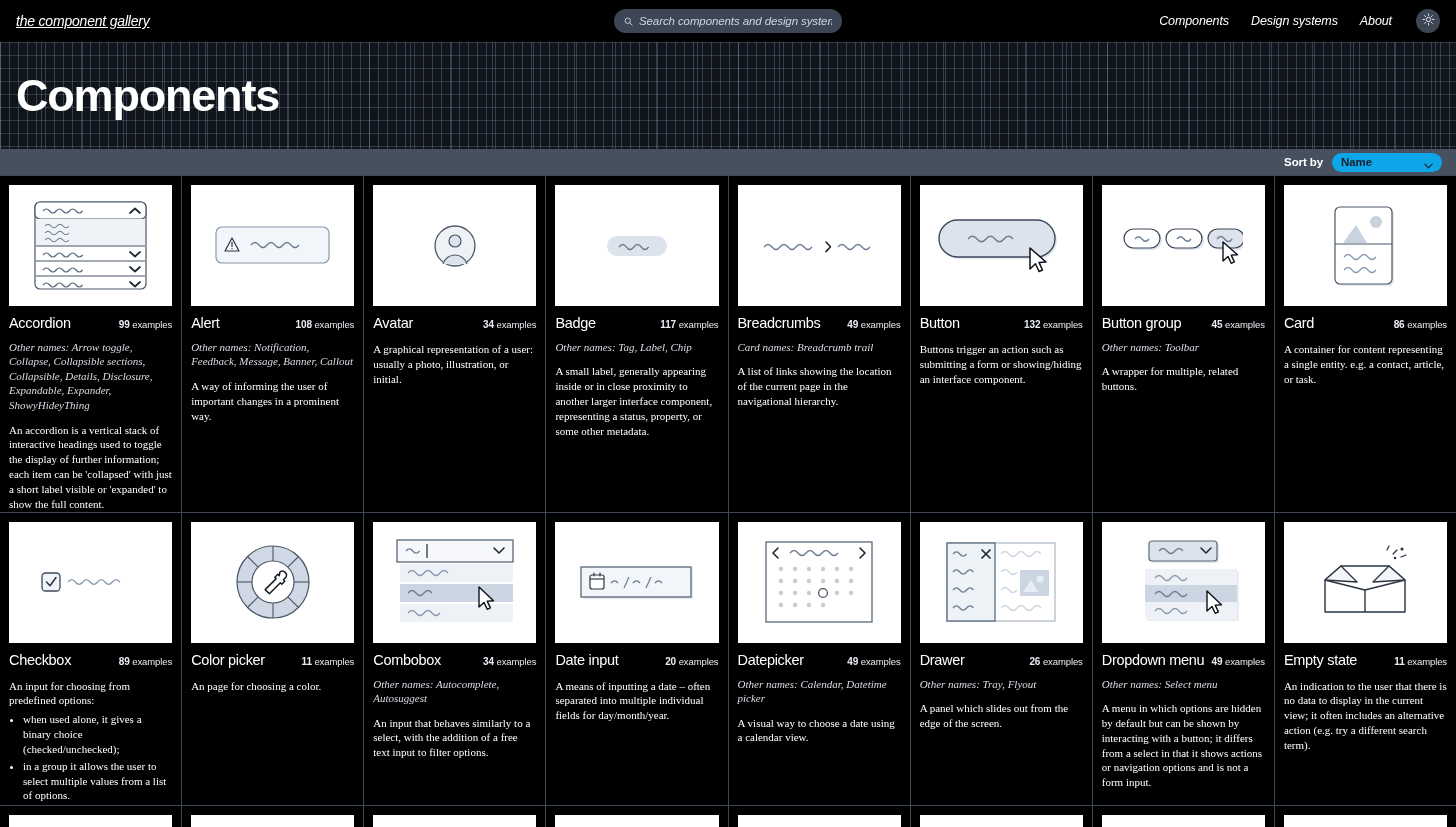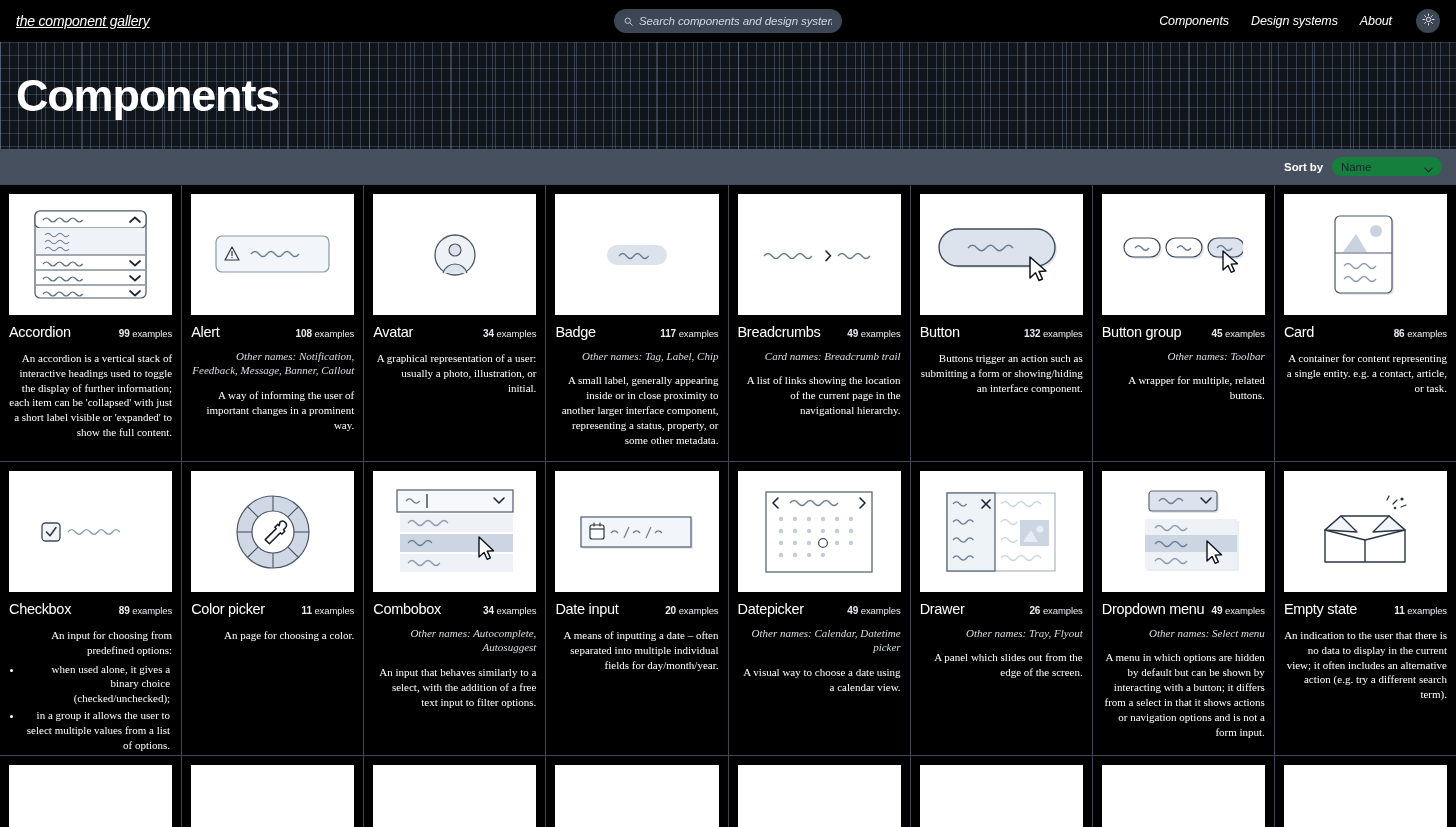--- a/index.html
+++ b/index.html
@@ -69,51 +69,51 @@
     display: flex; align-items: center;
   }
   .hero h1 {
     font-size: 45px; font-weight: 700; letter-spacing: -1.2px;
     color: #fff; padding-left: 16px; line-height: 1;
     position: relative; z-index: 2;
   }
 
   
   .sortbar {
-    height: 35px; background: #47505f;
+    height: 26px; background: #47505f;
     display: flex; align-items: center; justify-content: flex-end;
     padding-right: 14px; gap: 9px;
   }
   .sortbar .lbl {
     font-size: 11.5px; font-weight: 700; color: #fff;
     letter-spacing: -0.1px;
   }
   .sel {
     position: relative; width: 110px; height: 19px;
-    background: #15803d; border-radius: 10px;
-    display: flex; align-items: center; padding: 8px 9px;
+    background: #0ea5e9; border-radius: 10px;
+    display: flex; align-items: center; padding: 8px 9px; font-weight: bold;
   }
   .sel span {
     font-size: 11.5px; color: #1b222c; letter-spacing: -0.1px;
   }
   .sel .chev { position: absolute; right: 9px; top: 6px; }
 
   
   .grid {
     display: grid;
     grid-template-columns: repeat(8, 1fr);
     background: #3f4857;
     gap: 1px;
     border-top: 1px solid #3f4857;
   }
   .card {
     background: #000;
     padding: 9px 9px 0 9px;
     min-height: 276px;
-    display: flex; flex-direction: column; text-align: right;
+    display: flex; flex-direction: column;
   }
   .thumb {
     background: #fff; width: 100%; height: 121px;
     display: flex; align-items: center; justify-content: center;
     flex: none; overflow: hidden;
   }
   .c-head {
     display: flex; align-items: baseline; justify-content: space-between;
     margin-top: 10px; gap: 6px;
   }
@@ -219,20 +219,21 @@
         <path d="M97 69 l5 4.5 l5-4.5" fill="none" stroke="#1d2733" stroke-width="1.7" stroke-linecap="round" stroke-linejoin="round"></path>
         <line x1="3" y1="78" x2="112" y2="78" stroke="#4a5666" stroke-width="1.2"></line>
         <path d="M10 87 q3.3-4 6.6 0 t6.6 0 t6.6 0 t6.6 0 t6.6 0 t6.6 0" fill="none" stroke="#5b6b80" stroke-width="1.2"></path>
         <path d="M97 84 l5 4.5 l5-4.5" fill="none" stroke="#1d2733" stroke-width="1.7" stroke-linecap="round" stroke-linejoin="round"></path>
       </svg>
     </div>
     <div class="c-head">
       <span class="c-name">Accordion</span>
       <span class="c-count"><b>99</b> <span>examples</span></span>
     </div>
+    <div class="c-alt">Other names: Arrow toggle, Collapse, Collapsible sections, Collapsible, Details, Disclosure, Expandable, Expander, ShowyHideyThing</div>
     <div class="c-desc">An accordion is a vertical stack of interactive headings used to toggle the display of further information; each item can be 'collapsed' with just a short label visible or 'expanded' to show the full content.</div>
   </div>
 
   <div class="card">
     <div class="thumb">
       <svg class="wf" width="118" height="44" viewBox="0 0 118 44">
         <rect x="2" y="3" width="113" height="36" rx="6" fill="#f2f5f9" stroke="#8a98aa" stroke-width="1.2"></rect>
         <path d="M18 14 L25 27 L11 27 Z" fill="none" stroke="#2a3442" stroke-width="1.2" stroke-linejoin="round"></path>
         <line x1="18" y1="18.5" x2="18" y2="22.5" stroke="#2a3442" stroke-width="1.2" stroke-linecap="round"></line>
         <circle cx="18" cy="24.6" r="0.7" fill="#2a3442"></circle>

